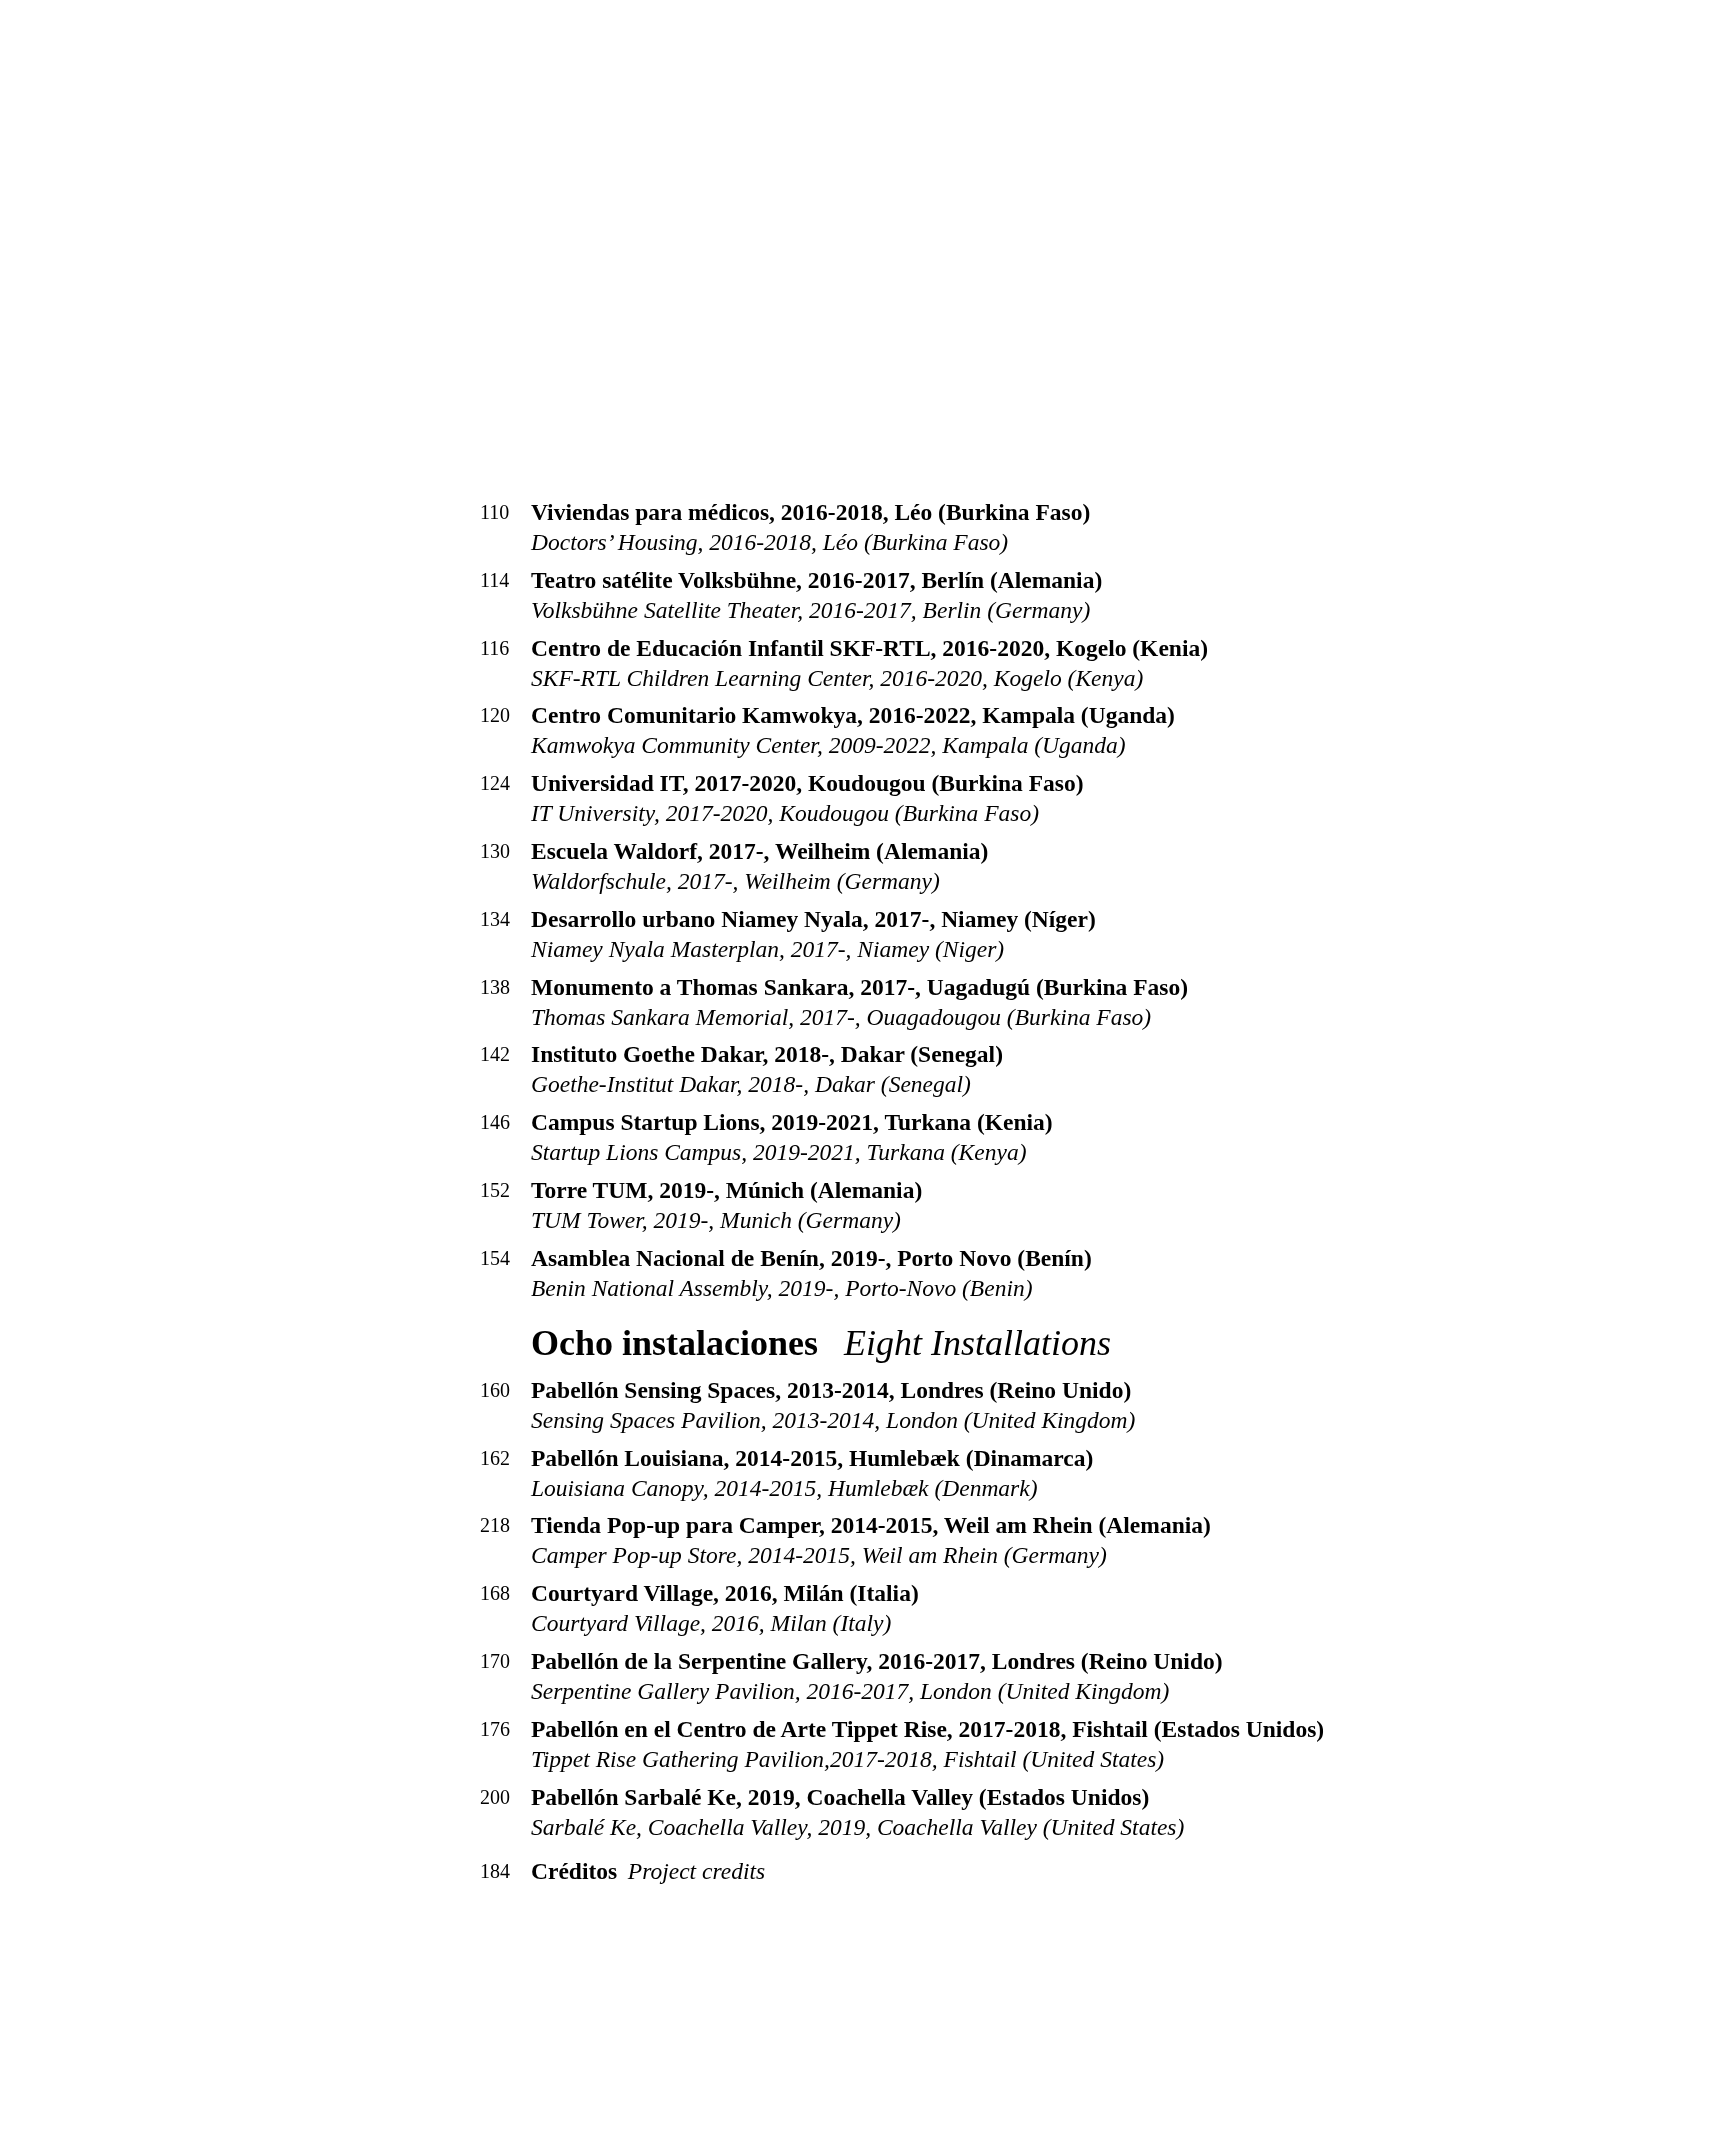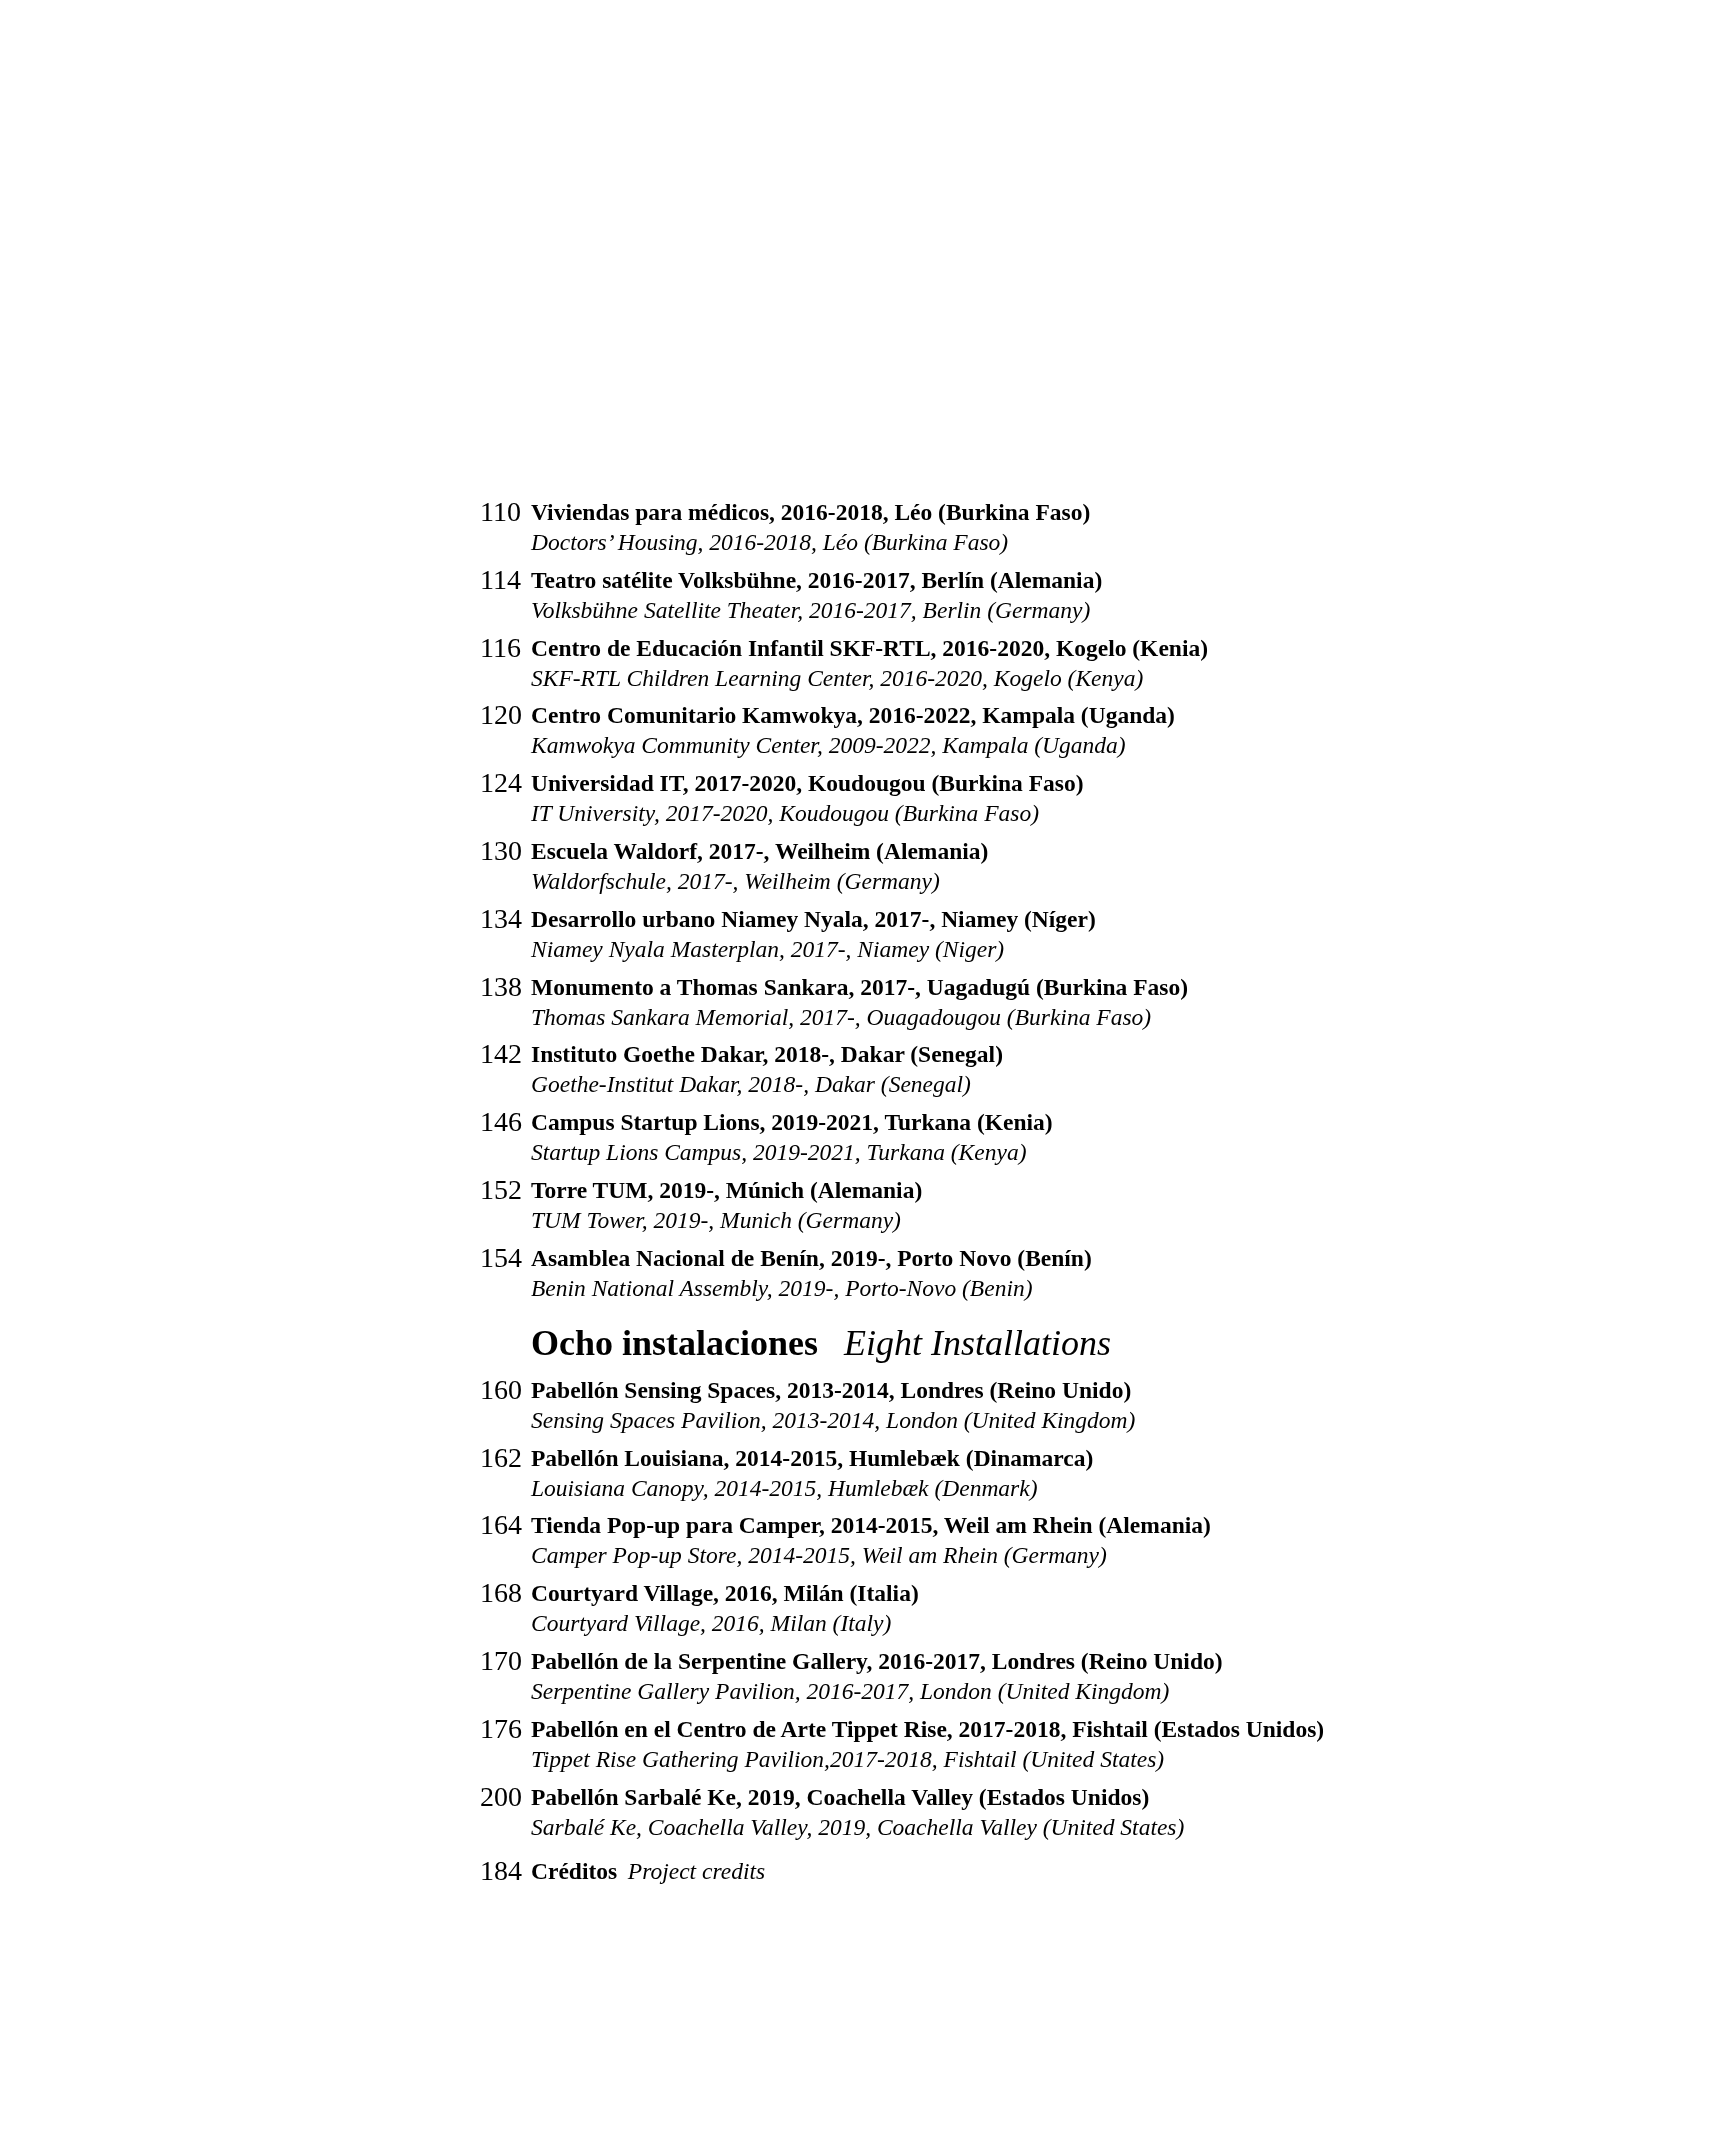--- a/index.html
+++ b/index.html
@@ -30,21 +30,21 @@
     width: 910px;
   }
 
   .entry {
     display: grid;
     grid-template-columns: 51px 1fr;
     margin-bottom: 7.8px;
   }
 
   .num {
-    font-size: 28px;
+    font-size: 20px;
     line-height: 30px;
     font-weight: 400;
   }
 
   .line {
     display: block;
     font-size: 23.5px;
     line-height: 30px;
     white-space: nowrap;
     font-family: Liberation Serif, serif;
@@ -172,21 +172,21 @@
           </span>
         </div>
         <div class="entry">
           <span class="num">162</span>
           <span>
             <span class="line es">Pabellón Louisiana, 2014-2015, Humlebæk (Dinamarca)</span>
             <span class="line en">Louisiana Canopy, 2014-2015, Humlebæk (Denmark)</span>
           </span>
         </div>
         <div class="entry">
-          <span class="num">164</span>
+          <span class="num">218</span>
           <span>
             <span class="line es">Tienda Pop-up para Camper, 2014-2015, Weil am Rhein (Alemania)</span>
             <span class="line en">Camper Pop-up Store, 2014-2015, Weil am Rhein (Germany)</span>
           </span>
         </div>
         <div class="entry">
           <span class="num">168</span>
           <span>
             <span class="line es">Courtyard Village, 2016, Milán (Italia)</span>
             <span class="line en">Courtyard Village, 2016, Milan (Italy)</span>

